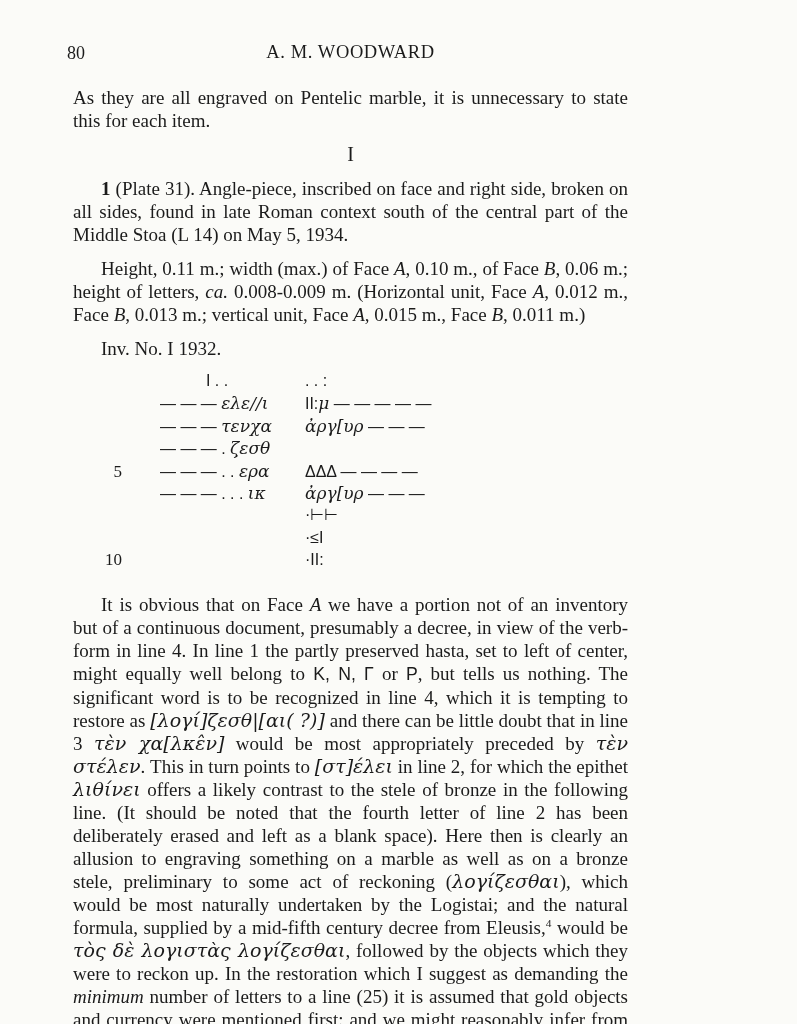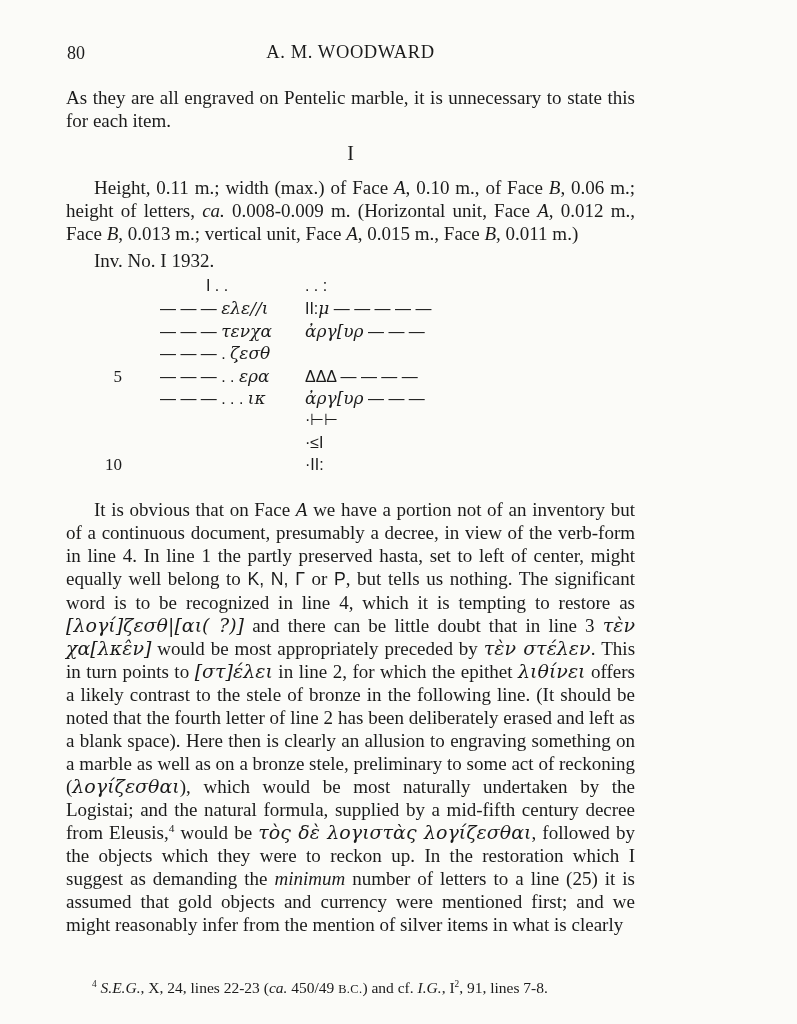--- a/index.html
+++ b/index.html
@@ -14,21 +14,21 @@
     box-sizing: border-box;
     width: 700px; height: 1024px;
     padding: 42px 61px 0 62px;
     overflow: hidden;
   }
   .header { position: relative; height: 24px; margin-bottom: 20px; }
   .page-num { position: absolute; left: 5px; top: 1px; font-size: 18px; }
   .running-head { text-align: center; font-size: 18.5px; letter-spacing: 0.6px; }
 
   p.body {
-    margin: 4px;
+    margin: 11px;
     font-size: 19px;
     line-height: 23px;
     text-align: justify;
   }
   .indent { text-indent: 28px; }
 
   .section-heading {
     text-align: center;
     font-size: 20px;
     font-weight: normal;
@@ -72,20 +72,21 @@
 
   <div class="header">
     <span class="page-num">80</span>
     <div class="running-head">A. M. WOODWARD</div>
   </div>
 
   <p class="body"><span class="seg-n">As they are all engraved on Pentelic marble, it is unnecessary to state this for each item.</span></p>
 
   <div class="section-heading">I</div>
 
+  <p class="body indent mb6"><span class="seg-b">1</span><span class="seg-n"> (Plate 31).  Angle-piece, inscribed on face and right side, broken on all sides, found in late Roman context south of the central part of the Middle Stoa (L 14) on May 5, 1934.</span></p>
 
   <p class="body indent mb4"><span class="seg-n">Height, 0.11 m.; width (max.) of Face </span><span class="seg-i">A</span><span class="seg-n">, 0.10 m., of Face </span><span class="seg-i">B</span><span class="seg-n">, 0.06 m.; height of letters, </span><span class="seg-i">ca.</span><span class="seg-n"> 0.008-0.009 m.  (Horizontal unit, Face </span><span class="seg-i">A</span><span class="seg-n">, 0.012 m., Face </span><span class="seg-i">B</span><span class="seg-n">, 0.013 m.; vertical unit, Face </span><span class="seg-i">A</span><span class="seg-n">, 0.015 m., Face </span><span class="seg-i">B</span><span class="seg-n">, 0.011 m.)</span></p>
 
   <p class="body indent mb18">Inv. No. I 1932.</p>
 
   <div class="insc">
     <div class="insc-row">
       <span class="insc-num"></span>
       <span class="insc-left pad1"><span class="seg-sym">Ι . .</span></span>
       <span class="insc-right"><span class="seg-sym">. . :</span></span>

